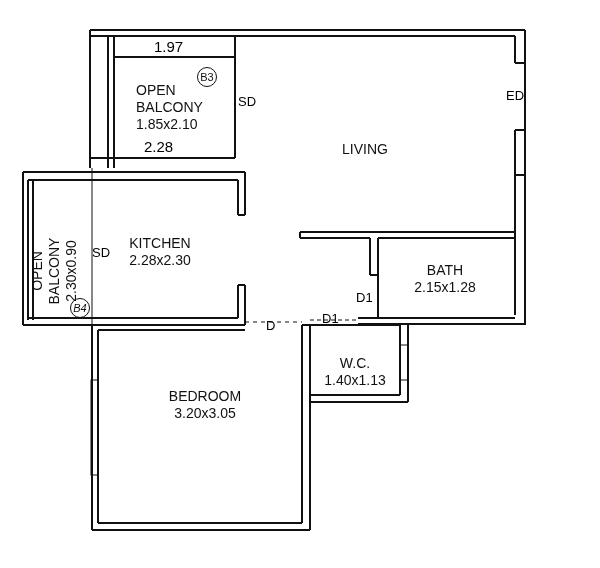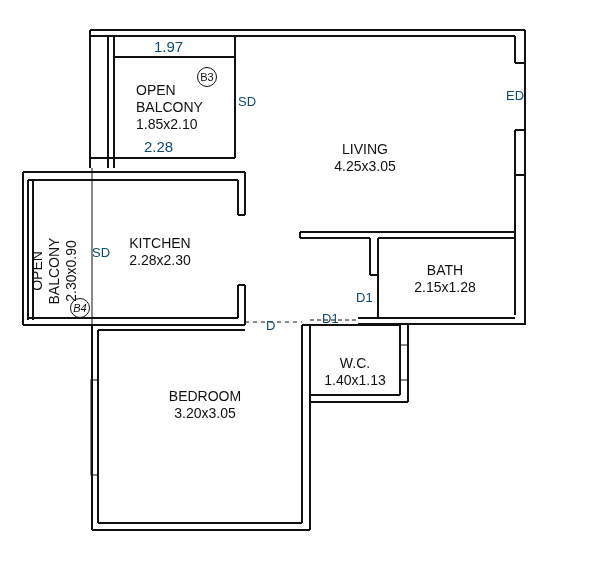--- a/index.html
+++ b/index.html
@@ -1,19 +1,19 @@
 <!DOCTYPE html>
 <html><head>
 <meta charset="utf-8">
 <style>
   html,body{margin:0;padding:0;background:#ffffff;}
   body{width:600px;height:568px;position:relative;overflow:hidden;font-family:"Liberation Sans",sans-serif;color:#111;}
   svg.plan{position:absolute;left:0;top:0;}
   .lbl{position:absolute;text-align:center;font-size:14px;line-height:17px;color:#111;white-space:nowrap;}
-  .small{position:absolute;font-size:13px;color:#0c4a6e;}
+  .small{position:absolute;font-size:13px;color:#000000;}
   .vert{position:absolute;transform:rotate(-90deg);transform-origin:center;text-align:center;font-size:14px;line-height:17px;white-space:nowrap;}
   .tag{position:absolute;width:18px;height:18px;border:1.5px solid #111;border-radius:50%;font-size:11px;line-height:18px;text-align:center;}
 </style>
 </head>
 <body>
 
 <svg class="plan" width="600" height="568" viewBox="0 0 600 568" fill="none" stroke="#111" stroke-width="2">
 
   <line x1="90" y1="30" x2="525" y2="30"></line>
   <line x1="90" y1="36" x2="515" y2="36"></line>
@@ -85,21 +85,20 @@
 <div class="lbl" style="left:128px;top:82px;width:100px;text-align:left;padding-left:8px;">
   <div>OPEN</div>
   <div>BALCONY</div>
   <div>1.85x2.10</div>
 </div>
 <div class="small" style="left:144px;top:138px;font-size:15px;">2.28</div>
 <div class="small" style="left:238px;top:94px;">SD</div>
 
 <div class="lbl" style="left:300px;top:121px;width:130px;margin-top:20px;">
   <div>LIVING</div>
-  <div>4.25x3.05</div>
 </div>
 <div class="small" style="left:506px;top:88px;">ED</div>
 
 <div class="vert" style="left:-15px;top:245px;width:140px;height:52px;">
   <div>OPEN</div>
   <div>BALCONY</div>
   <div>2.30x0.90</div>
 </div>
 <div class="tag" style="left:70px;top:298px;font-style:italic;">B4</div>
 <div class="small" style="left:92px;top:245px;">SD</div>

